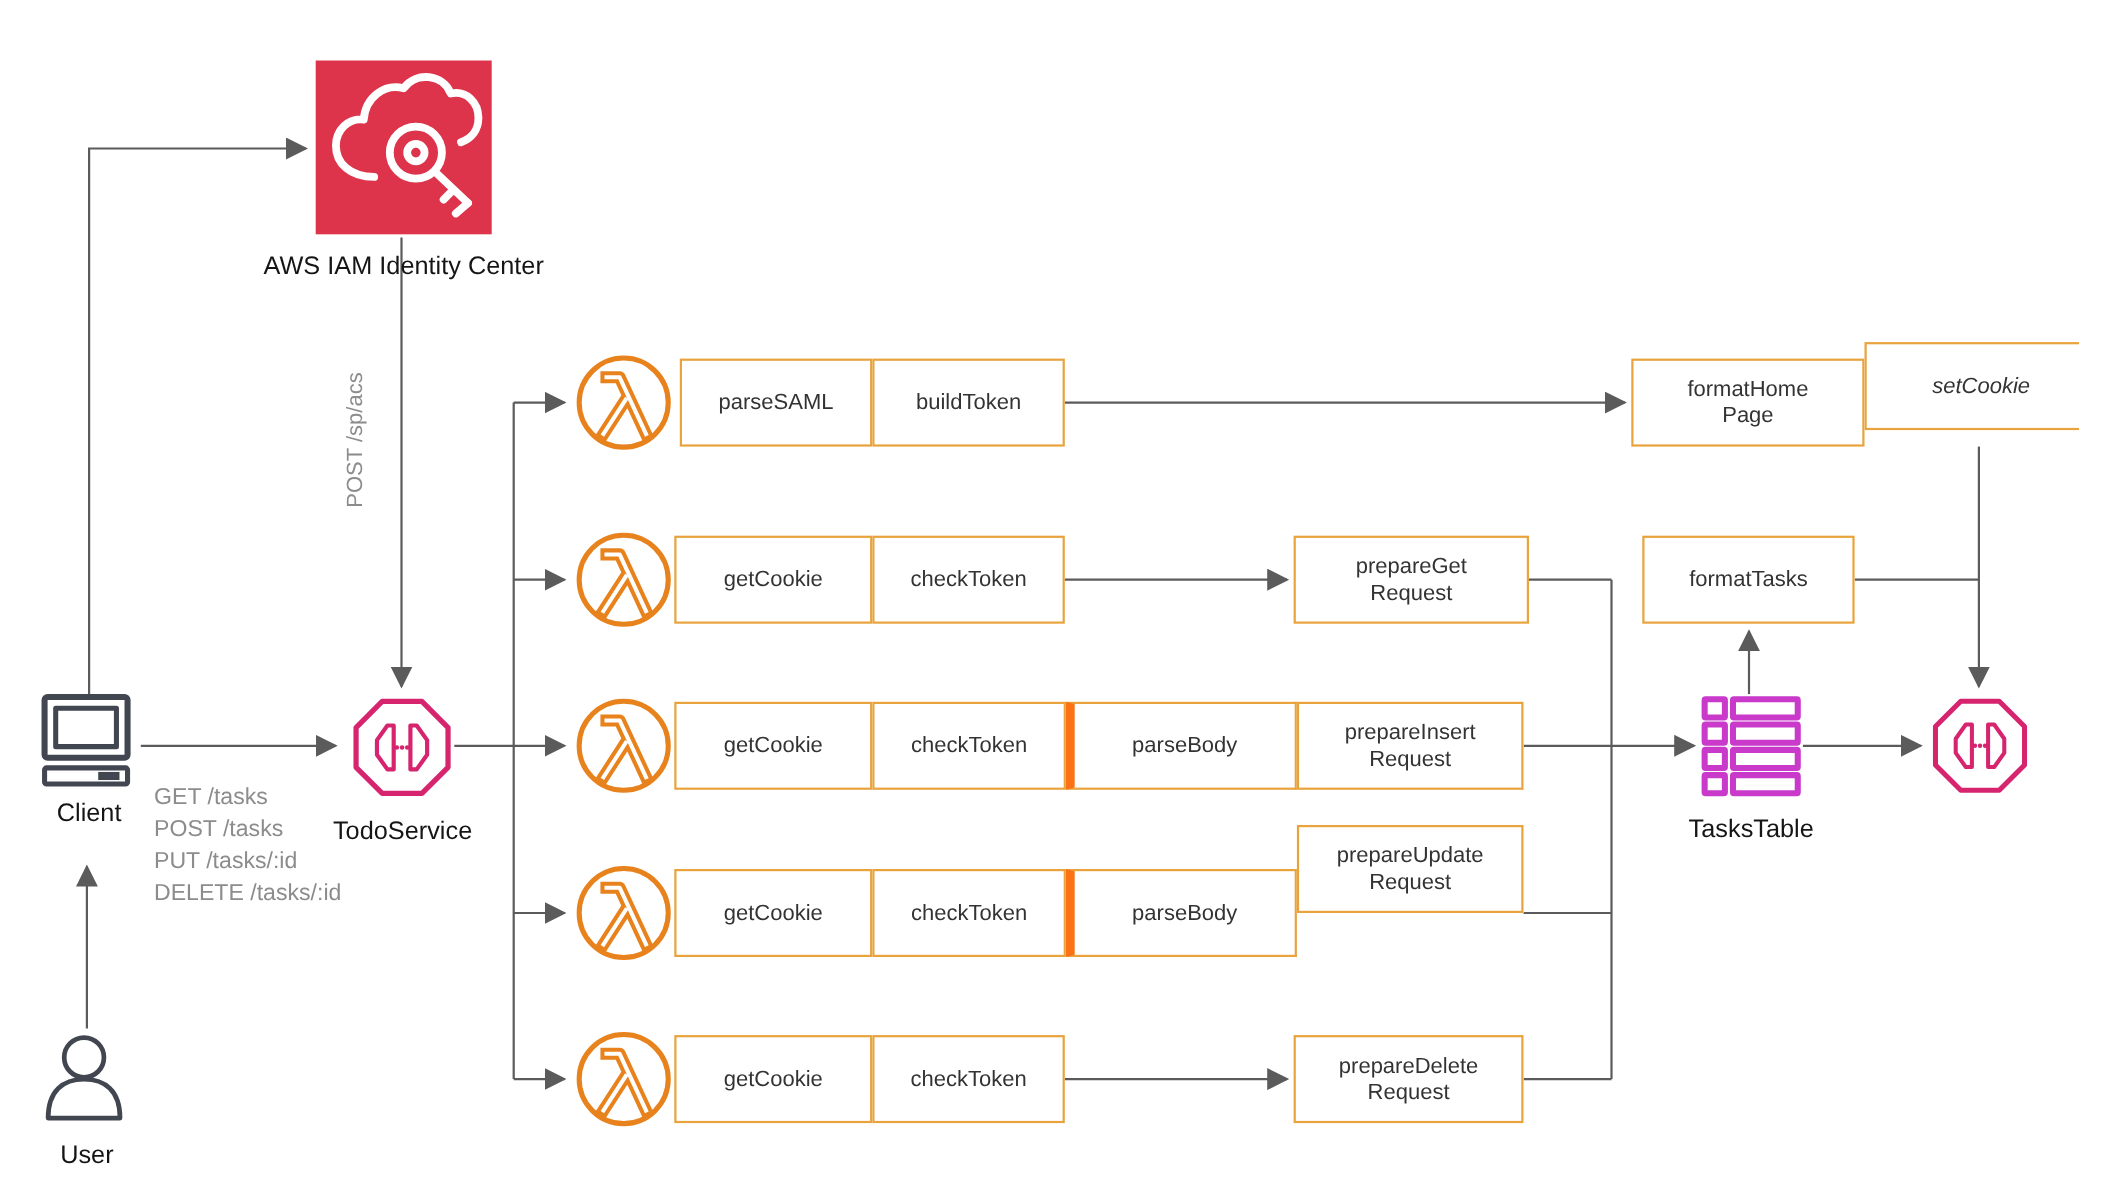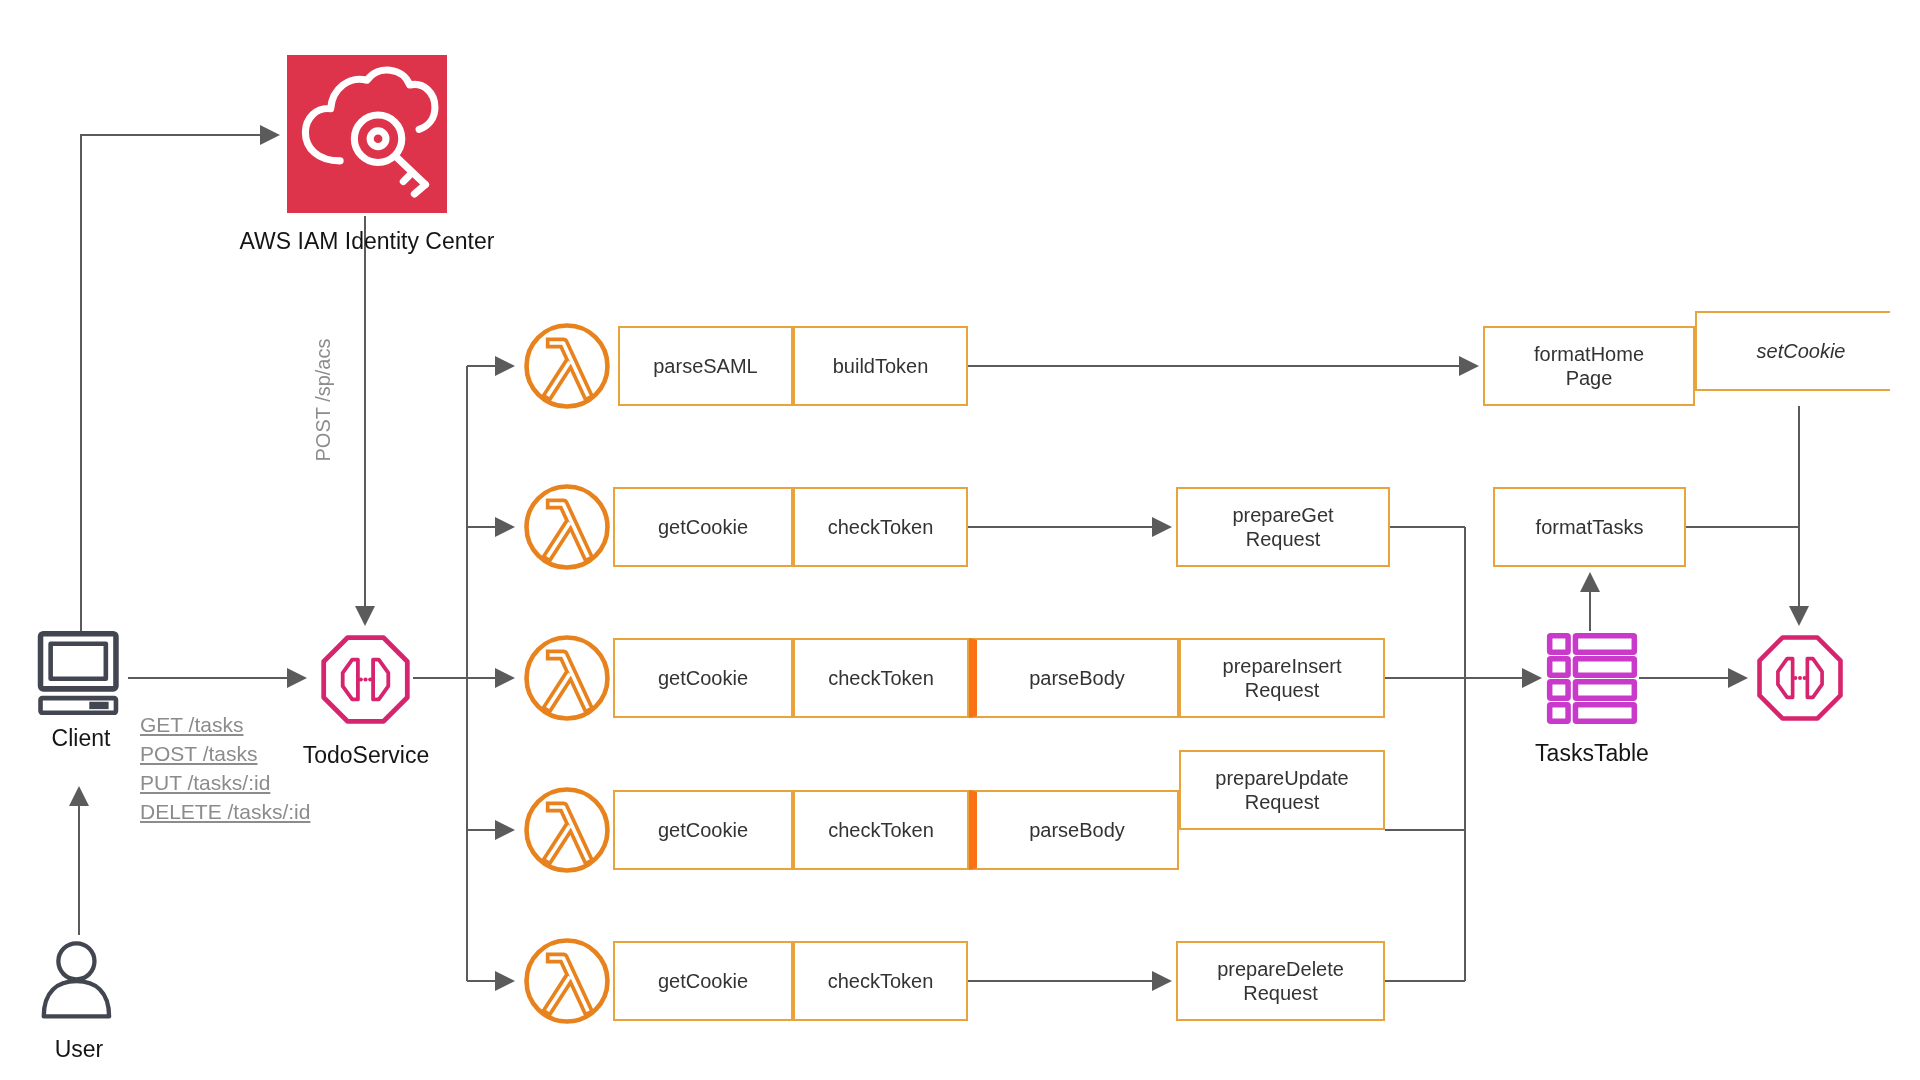--- a/index.html
+++ b/index.html
@@ -16,21 +16,21 @@
     text-align:center;
     font-size:20px;color:#333333;
     white-space:pre-line;line-height:1.22;
   }
   .thick-left{border-left:8px solid #f97316;}
   .node-label{
     position:absolute;text-align:center;font-size:23px;color:#151515;
   }
   .req-labels{
     position:absolute;left:140px;top:710px;
-    font-size:21px;color:#8C8C8C;line-height:29px;white-space:nowrap;text-decoration:underline;
+    font-size:21px;color:#8C8C8C;line-height:29px;white-space:nowrap;
   }
   .rot-label{
     position:absolute;left:245px;top:387px;width:160px;height:26px;
     font-size:20px;color:#8C8C8C;text-align:center;
     transform:rotate(-90deg);transform-origin:center center;white-space:nowrap;
   }
   .iam-tile{
     position:absolute;left:287px;top:55px;width:160px;height:158px;
     background:#DD344C;
   }

